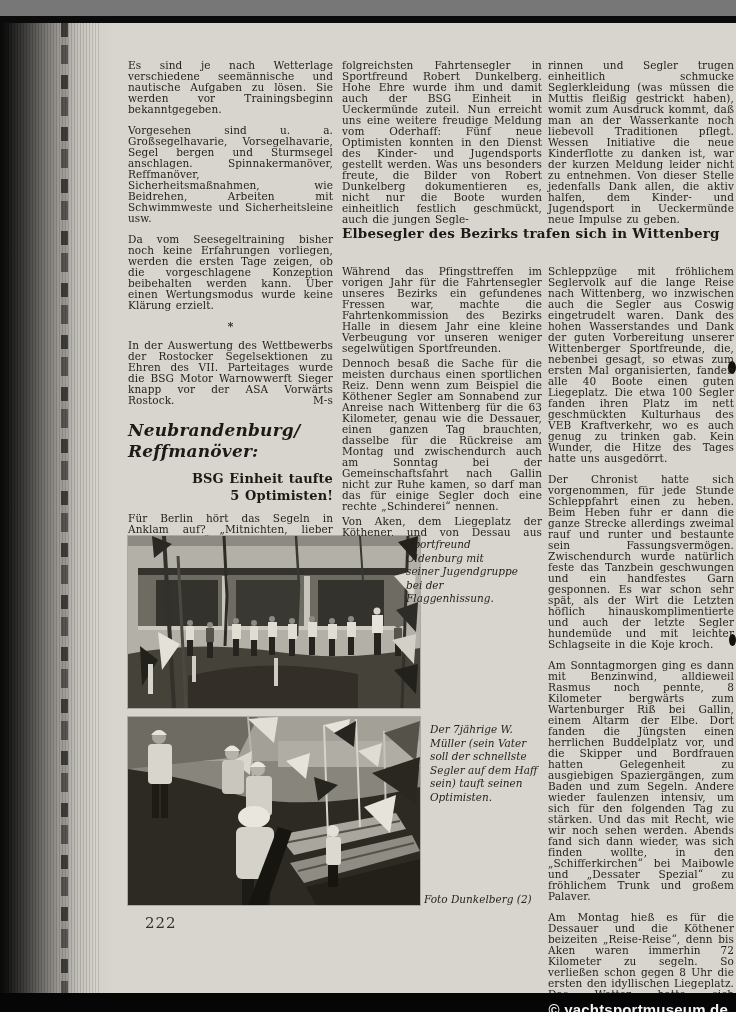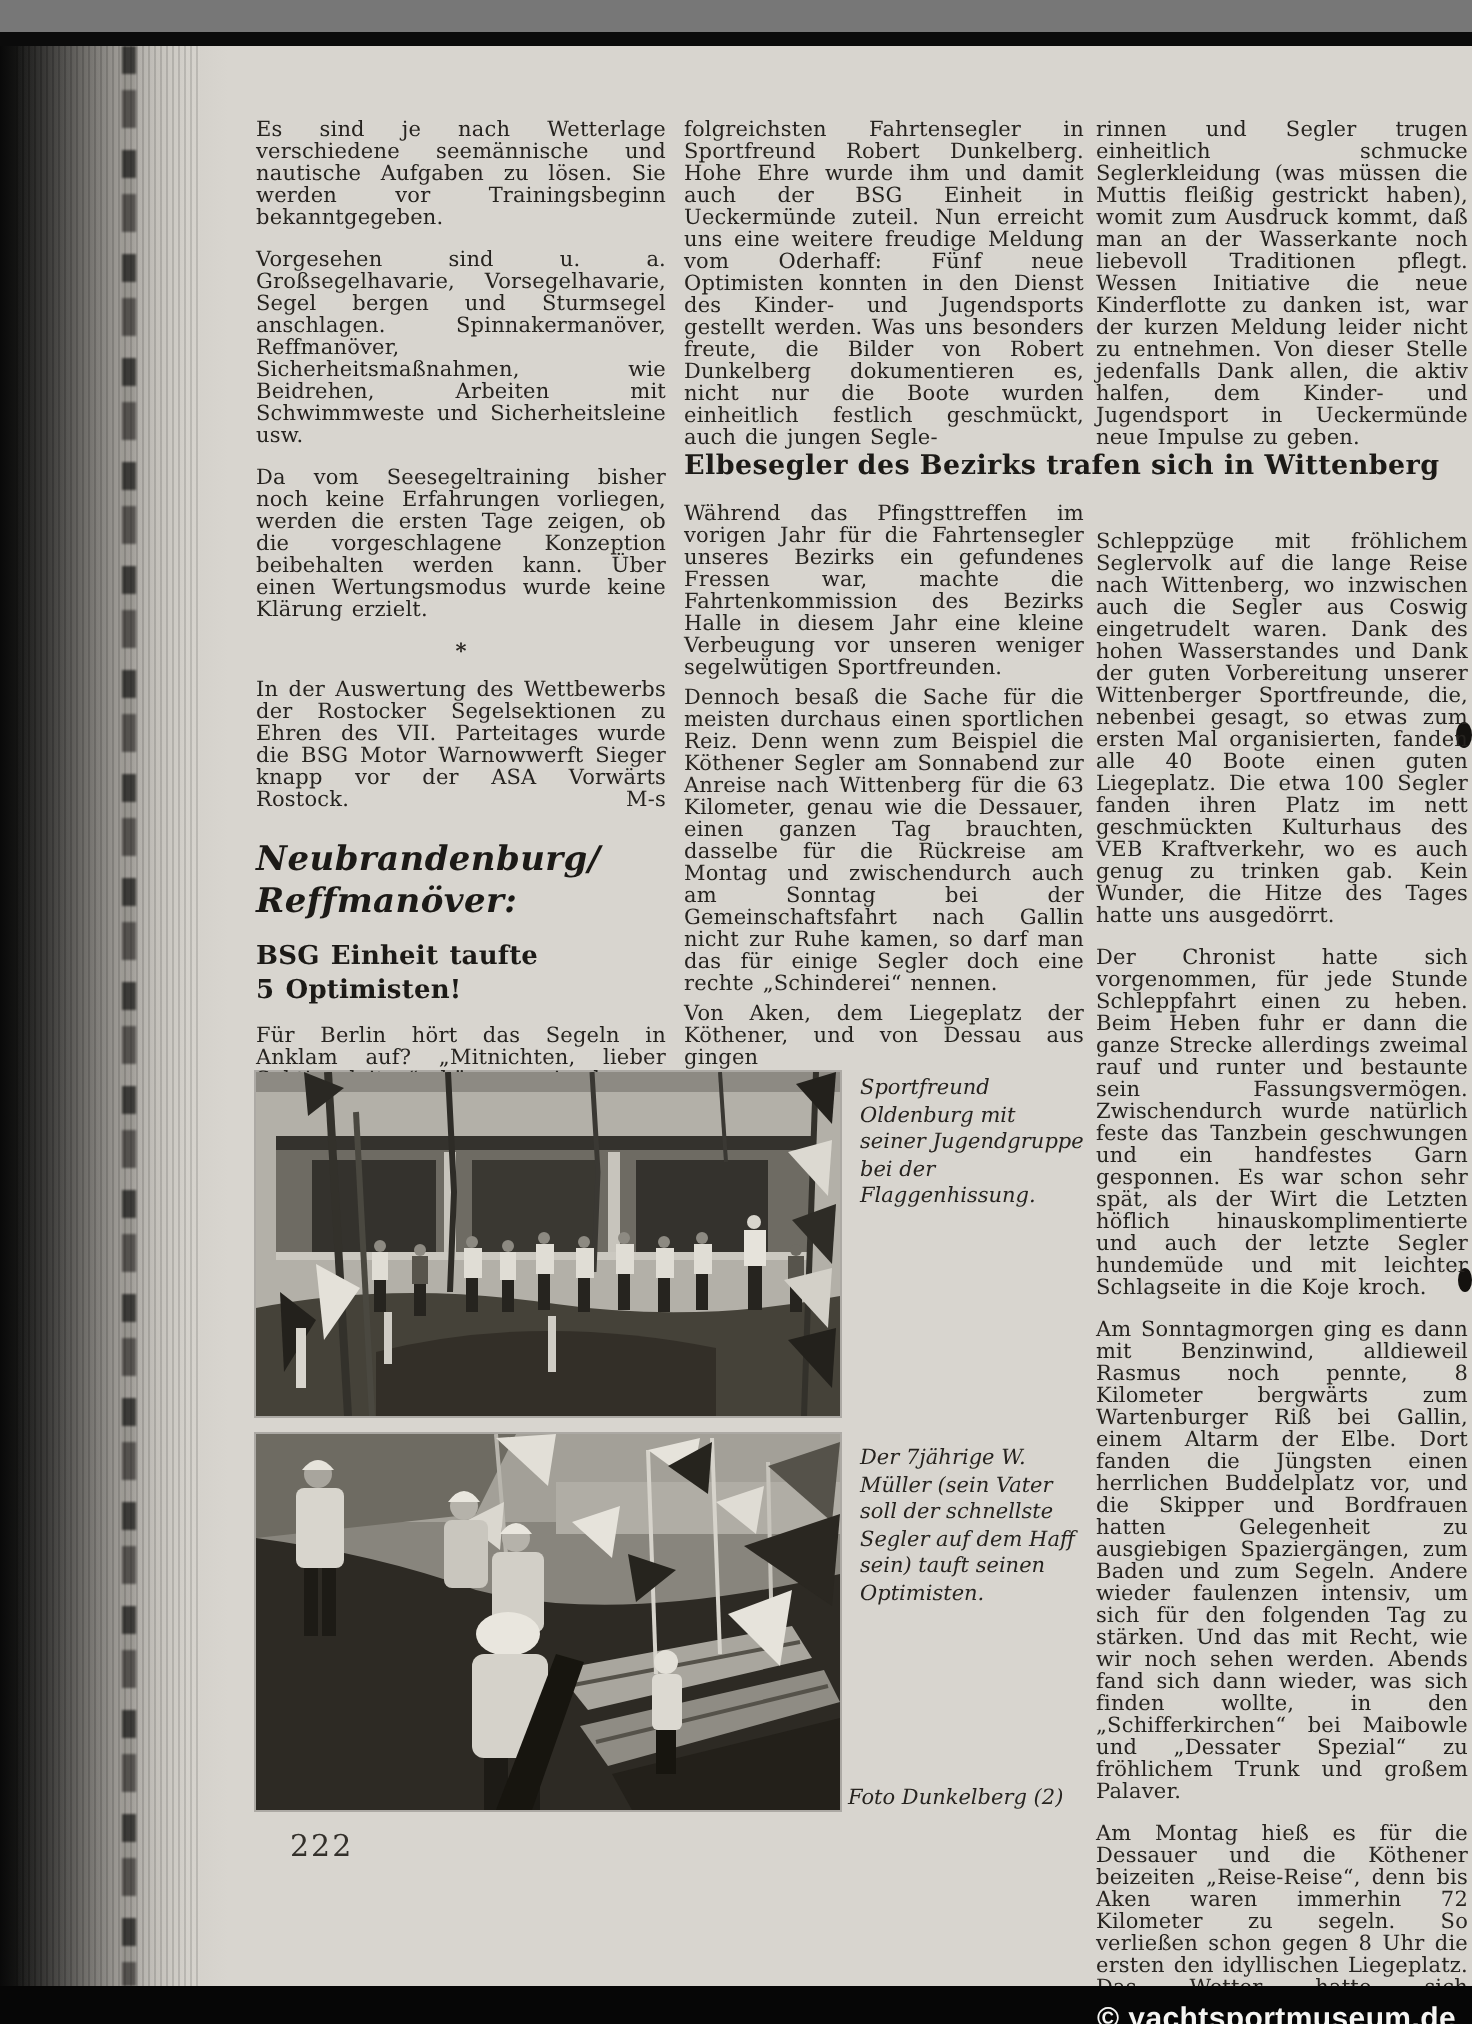--- a/index.html
+++ b/index.html
@@ -26,21 +26,21 @@
   .scan-speck{position:absolute;background:#14120f;border-radius:50%;}
 
   
   .txtcol{position:absolute;color:#26231f;font-size:10.5px;line-height:11px;
     text-align:justify;letter-spacing:.1px;word-spacing:1px;}
   .txtcol p{margin:0 0 10px 0;}
   .sep{ text-align:center;font-weight:bold;margin:2px 0 8px 0;}
   .sig-row{text-align:right;margin-top:-21px;margin-bottom:10px;}
   .h-region{font-size:17px;line-height:21px;font-weight:bold;color:#1c1a17;margin:14px 0 8px 0;text-align:left;letter-spacing:.2px;font-style:italic;}
   .h-region span{display:block;}
-  .h-article{font-size:13px;line-height:17px;font-weight:bold;color:#1c1a17;margin:0 0 9px 0;text-align:left;}
+  .h-article{font-size:13px;line-height:17px;font-weight:bold;color:#1c1a17;margin:0 0 9px 0;text-align:right;}
   .h-article span{display:block;}
   .halle-head{position:absolute;left:342px;top:200px;width:392px;color:#1c1a17;}
   .halle-head .h-city{font-size:16px;line-height:18px;font-weight:bold;letter-spacing:.3px;}
   .halle-head .h-sub{font-size:13.5px;line-height:16px;font-weight:bold;margin-top:9px;letter-spacing:.2px;}
 
   
   .photo{position:absolute;background:#a9a69f;box-shadow:0 0 0 1px rgba(40,38,34,.25);}
   .photo svg{display:block;}
   .caption{position:absolute;font-style:italic;font-size:10.5px;line-height:13.5px;color:#26231f;text-align:left;}
   .credit{position:absolute;font-style:italic;font-size:10.5px;color:#26231f;}
@@ -87,21 +87,21 @@
   </div>
 
   <div class="txtcol" style="left:548px;top:44px;width:186px;">
     <p>rinnen und Segler trugen einheitlich schmucke Seglerkleidung (was müssen die Muttis fleißig gestrickt haben), womit zum Ausdruck kommt, daß man an der Wasserkante noch liebevoll Traditionen pflegt. Wessen Initiative die neue Kinderflotte zu danken ist, war der kurzen Meldung leider nicht zu entnehmen. Von dieser Stelle jedenfalls Dank allen, die aktiv halfen, dem Kinder- und Jugendsport in Ueckermünde neue Impulse zu geben.</p>
   </div>
 
   <div class="halle-head">
     <div class="h-sub">Elbesegler des Bezirks trafen sich in Wittenberg</div>
   </div>
 
-  <div class="txtcol" style="left:342px;top:236px;width:200px;">
+  <div class="txtcol" style="left:342px;top:250px;width:200px;">
     <p style="margin-bottom:4px;">Während das Pfingsttreffen im vorigen Jahr für die Fahrtensegler unseres Bezirks ein gefundenes Fressen war, machte die Fahrtenkommission des Bezirks Halle in diesem Jahr eine kleine Verbeugung vor unseren weniger segelwütigen Sportfreunden.</p>
     <p style="margin-bottom:4px;">Dennoch besaß die Sache für die meisten durchaus einen sportlichen Reiz. Denn wenn zum Beispiel die Köthener Segler am Sonnabend zur Anreise nach Wittenberg für die 63 Kilometer, genau wie die Dessauer, einen ganzen Tag brauchten, dasselbe für die Rückreise am Montag und zwischendurch auch am Sonntag bei der Gemeinschaftsfahrt nach Gallin nicht zur Ruhe kamen, so darf man das für einige Segler doch eine rechte „Schinderei“ nennen.</p>
     <p>Von Aken, dem Liegeplatz der Köthener, und von Dessau aus gingen</p>
   </div>
 
   <div class="txtcol" style="left:548px;top:250px;width:186px;">
     <p>Schleppzüge mit fröhlichem Seglervolk auf die lange Reise nach Wittenberg, wo inzwischen auch die Segler aus Coswig eingetrudelt waren. Dank des hohen Wasserstandes und Dank der guten Vorbereitung unserer Wittenberger Sportfreunde, die, nebenbei gesagt, so etwas zum ersten Mal organisierten, fanden alle 40 Boote einen guten Liegeplatz. Die etwa 100 Segler fanden ihren Platz im nett geschmückten Kulturhaus des VEB Kraftverkehr, wo es auch genug zu trinken gab. Kein Wunder, die Hitze des Tages hatte uns ausgedörrt.</p>
     <p>Der Chronist hatte sich vorgenommen, für jede Stunde Schleppfahrt einen zu heben. Beim Heben fuhr er dann die ganze Strecke allerdings zweimal rauf und runter und bestaunte sein Fassungsvermögen. Zwischendurch wurde natürlich feste das Tanzbein geschwungen und ein handfestes Garn gesponnen. Es war schon sehr spät, als der Wirt die Letzten höflich hinauskomplimentierte und auch der letzte Segler hundemüde und mit leichter Schlagseite in die Koje kroch.</p>
     <p>Am Sonntagmorgen ging es dann mit Benzinwind, alldieweil Rasmus noch pennte, 8 Kilometer bergwärts zum Wartenburger Riß bei Gallin, einem Altarm der Elbe. Dort fanden die Jüngsten einen herrlichen Buddelplatz vor, und die Skipper und Bordfrauen hatten Gelegenheit zu ausgiebigen Spaziergängen, zum Baden und zum Segeln. Andere wieder faulenzen intensiv, um sich für den folgenden Tag zu stärken. Und das mit Recht, wie wir noch sehen werden. Abends fand sich dann wieder, was sich finden wollte, in den „Schifferkirchen“ bei Maibowle und „Dessater Spezial“ zu fröhlichem Trunk und großem Palaver.</p>
     <p>Am Montag hieß es für die Dessauer und die Köthener beizeiten „Reise-Reise“, denn bis Aken waren immerhin 72 Kilometer zu segeln. So verließen schon gegen 8 Uhr die ersten den idyllischen Liegeplatz. Das Wetter hatte sich verschlechtert, der Wind ging von Südost auf Südwest und drehte etwas auf. Die Kreuzerei machte den Seglern schwer zu schaffen. Dazu noch der ungünstige Wasserstand, der die Buhnen schwer erkennen ließ, so daß manch einer lu-</p>
@@ -197,21 +197,21 @@
       <polygon points="266,40 288,34 286,62" fill="#dcd9d1"></polygon>
       <polygon points="268,74 290,66 288,96" fill="#2e2c26"></polygon>
       <polygon points="264,104 288,98 286,128" fill="#d3d0c8"></polygon>
       <polygon points="266,134 290,128 288,158" fill="#23211c"></polygon>
 
       <rect x="20" y="128" width="5" height="30" fill="#d8d5cd"></rect>
       <rect x="64" y="120" width="4" height="26" fill="#cfccc4"></rect>
       <rect x="146" y="122" width="4" height="28" fill="#cfccc4"></rect>
     </svg>
   </div>
-  <div class="caption" style="left:430px;top:522px;width:112px;">Sportfreund Oldenburg mit seiner Jugendgruppe bei der Flaggenhissung.</div>
+  <div class="caption" style="left:406px;top:522px;width:112px;">Sportfreund Oldenburg mit seiner Jugendgruppe bei der Flaggenhissung.</div>
 
   <div class="photo" style="left:128px;top:701px;width:292px;height:188px;">
     <svg width="292" height="188" viewBox="0 0 292 188" xmlns="http://www.w3.org/2000/svg">
       <rect width="292" height="188" fill="#88857d"></rect>
 
       <rect x="0" y="0" width="292" height="44" fill="#a3a098"></rect>
       <rect x="150" y="24" width="142" height="26" fill="#b0ada5"></rect>
       <path d="M0 0 L130 0 L110 40 L0 52 Z" fill="#6e6b62"></path>
 
       <path d="M0 52 Q60 60 110 78 Q180 96 292 70 L292 188 L0 188 Z" fill="#2d2a24"></path>

